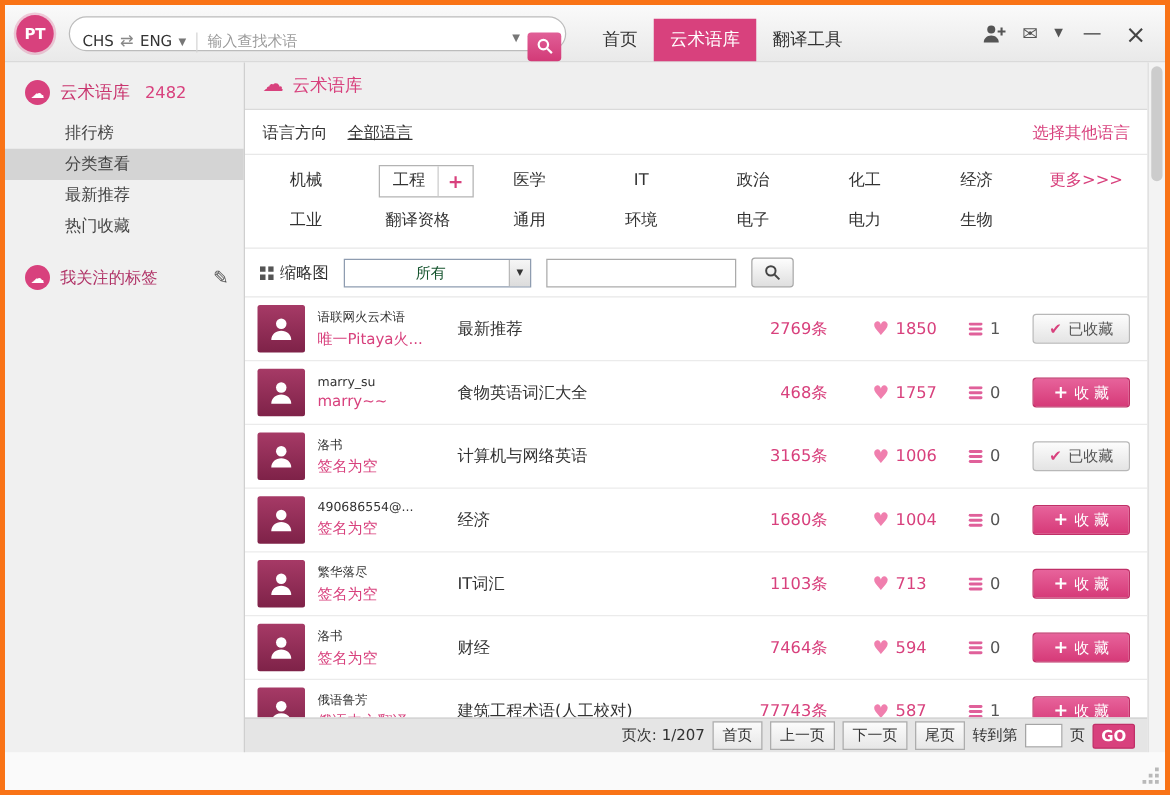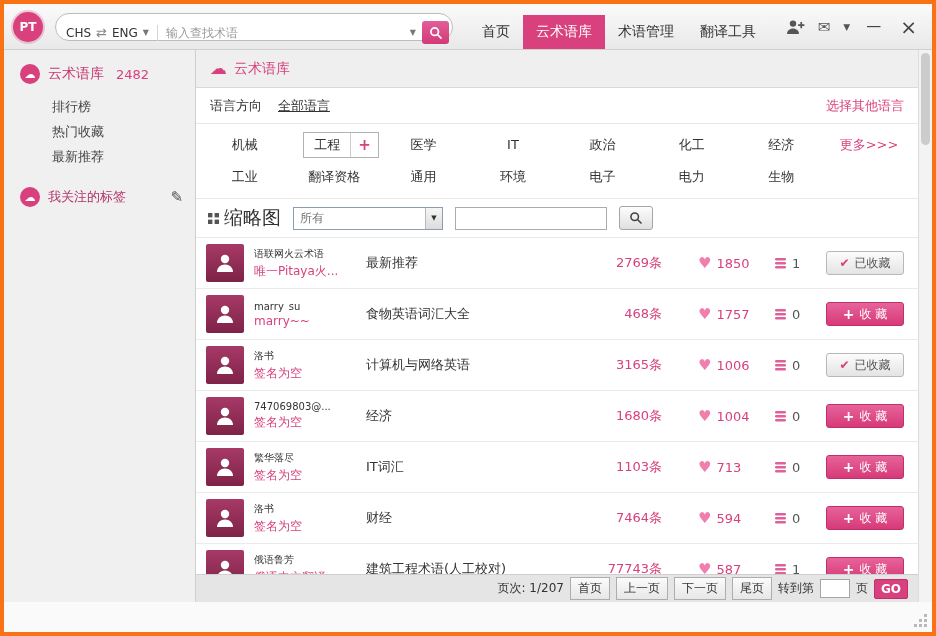--- a/index.html
+++ b/index.html
@@ -2,21 +2,21 @@
 <html><head>
 <meta charset="utf-8">
 <style>
   * { box-sizing: border-box; margin: 0; padding: 0; }
   body { margin: 0; background: #d7d7d7; font-family: "DejaVu Sans","Liberation Sans",sans-serif; }
   .window { width: 936px; height: 636px; background: #fff; border: 4px solid #f97316; display: flex; flex-direction: column; position: relative; overflow: hidden; }
 
   
   .topbar { height: 46px; flex: none; background: linear-gradient(#fafafa,#e9e9e9); border-bottom: 1px solid #cfcfcf; display: flex; align-items: center; }
   .logo { width: 30px; height: 30px; border-radius: 50%; background: #d8417d; color: #fff; display: flex; align-items: center; justify-content: center; font-size: 12px; font-weight: bold; margin-left: 9px; flex: none; box-shadow: 0 0 0 2px rgba(216,65,125,.25); }
-  .search-pill { height: 28px; background: #fff; border: 1px solid #bcbcbc; border-radius: 14px; display: flex; align-items: center; margin-left: 12px; width: 398px; padding: 12px 3px 0 10px; flex: none; }
+  .search-pill { height: 28px; background: #fff; border: 1px solid #bcbcbc; border-radius: 14px; display: flex; align-items: flex-start; margin-left: 12px; width: 398px; padding: 12px 3px 0 10px; flex: none; }
   .lang-sel { display: flex; align-items: center; gap: 5px; font-size: 12px; color: #333; cursor: pointer; flex: none; }
   .swap { color: #888; font-size: 13px; }
   .caret-sm { font-size: 8px; color: #777; }
   .vdiv { width: 1px; height: 16px; background: #d5d5d5; margin: 0 8px; flex: none; }
   .pill-input { flex: 1; border: none; outline: none; font-size: 12px; color: #333; min-width: 0; font-family: inherit; background: transparent; }
   .pill-input::placeholder { color: #9a9a9a; }
   .pill-btn { width: 27px; height: 23px; border: none; background: linear-gradient(#e15f97,#d23a77); border-radius: 3px; display: flex; align-items: center; justify-content: center; margin-left: 6px; cursor: pointer; flex: none; }
   .nav { display: flex; align-items: flex-end; height: 100%; margin-left: 16px; }
   .nav-item { height: 34px; display: flex; align-items: center; padding: 0 13px; font-size: 14px; color: #333; cursor: pointer; white-space: nowrap; }
   .nav-item.active { background: #d8417d; color: #fff; }
@@ -53,23 +53,23 @@
 
   .cats { flex: none; display: grid; grid-template-columns: repeat(7,1fr) 88px; row-gap: 6px; padding: 8px 4px; border-bottom: 1px solid #e8e8e8; align-items: center; }
   .cat { text-align: center; font-size: 13px; color: #333; line-height: 26px; cursor: pointer; white-space: nowrap; }
   .cat.more { color: #d8417d; text-align: center; padding-right: 2px; }
   .selwrap { display: flex; justify-content: flex-end; }
   .selbox { display: inline-flex; align-items: stretch; border: 1px solid #b3b3b3; background: #fff; height: 26px; }
   .sel-label { padding: 0 10px; font-size: 13px; color: #333; display: flex; align-items: center; }
   .sel-plus { padding: 0 7px; color: #d8417d; font-weight: bold; font-size: 15px; border-left: 1px solid #ccc; display: flex; align-items: center; cursor: pointer; }
 
   .toolbar { height: 38px; flex: none; display: flex; align-items: center; gap: 12px; padding: 0 12px; }
-  .view-toggle { display: flex; align-items: center; gap: 5px; font-size: 19px; color: #333; cursor: pointer; }
+  .view-toggle { display: flex; align-items: center; gap: 5px; font-size: 13px; color: #333; cursor: pointer; }
   .fake-select { width: 150px; height: 23px; border: 1px solid #8e9cb0; background: #fff; display: flex; align-items: center; cursor: pointer; }
-  .fs-text { flex: 1; font-size: 12px; color: #737373; padding-left: 6px; }
+  .fs-text { flex: 1; font-size: 12px; color: #14532d; padding-left: 6px; text-align: center; }
   .fs-arrow { width: 17px; height: 100%; background: linear-gradient(#f6f6f6,#dcdcdc); border-left: 1px solid #b9b9b9; display: flex; align-items: center; justify-content: center; font-size: 7px; color: #333; }
   .tb-input { width: 152px; height: 23px; border: 1px solid #ababab; padding: 0 6px; font-size: 12px; outline: none; font-family: inherit; }
   .tb-btn { width: 34px; height: 24px; border: 1px solid #a5a5a5; border-radius: 3px; background: linear-gradient(#fdfdfd,#dfdfdf); display: flex; align-items: center; justify-content: center; cursor: pointer; }
 
   .rows { flex: 1; min-height: 0; overflow: hidden; border-top: 1px solid #e8e8e8; }
   .row { height: 51px; display: flex; align-items: center; padding: 0 10px; border-bottom: 1px solid #ebebeb; }
   .avatar { width: 38px; height: 38px; flex: none; background: linear-gradient(#a63a66,#7e2248); border-radius: 2px; display: flex; align-items: center; justify-content: center; margin-right: 10px; }
   .user { width: 104px; flex: none; overflow: hidden; }
   .uname { font-size: 10px; color: #333; white-space: nowrap; overflow: hidden; text-overflow: ellipsis; }
   .usub { font-size: 12px; color: #d8417d; white-space: nowrap; overflow: hidden; text-overflow: ellipsis; margin-top: 2px; }
@@ -122,21 +122,20 @@
               <circle cx="6.5" cy="6.5" r="4.3" fill="none" stroke="#fff" stroke-width="2"></circle>
               <line x1="10" y1="10" x2="14.3" y2="14.3" stroke="#fff" stroke-width="2"></line>
             </svg>
         </span>
       </button>
     </div>
 
     <nav class="nav">
       <div class="nav-item">首页</div>
       <div class="nav-item active">云术语库</div>
-      <div class="nav-item">术语管理</div>
       <div class="nav-item">翻译工具</div>
     </nav>
 
     <div class="top-right">
       <span class="ticon">
         <svg width="20" height="16" viewBox="0 0 20 16">
             <circle cx="8" cy="4.6" r="3.2" fill="#555"></circle>
             <path d="M2 15c0-3.4 2.7-5.6 6-5.6s6 2.2 6 5.6z" fill="#555"></path>
             <path d="M15.4 3h1.7v2.3h2.3V7h-2.3v2.3h-1.7V7h-2.3V5.3h2.3z" fill="#555"></path>
           </svg>
@@ -152,22 +151,23 @@
 
     <aside class="sidebar">
       <div class="sb-section">
         <span class="sb-badge">
             <span>☁</span>
           </span>
         <span class="sb-title">云术语库</span>
         <span class="sb-count">2482</span>
       </div>
       <div class="sb-item">排行榜</div>
+      <div class="sb-item active">分类查看</div>
+      <div class="sb-item">最新推荐</div>
       <div class="sb-item">热门收藏</div>
-      <div class="sb-item">最新推荐</div>
       <div class="sb-section tags">
         <span class="sb-badge">
             <span>☁</span>
           </span>
         <span class="sb-title2">我关注的标签</span>
         <span class="sb-edit">✎</span>
       </div>
     </aside>
 
     <section class="main">
@@ -346,21 +346,21 @@
           </div>
 
           <div class="row">
             <div class="avatar">
                 <svg width="24" height="24" viewBox="0 0 24 24">
                   <circle cx="12" cy="8" r="4.2" fill="#fff"></circle>
                   <path d="M4 21c0-4.4 3.6-7.4 8-7.4s8 3 8 7.4z" fill="#fff"></path>
                 </svg>
               </div>
             <div class="user">
-              <div class="uname">747069803@...</div>
+              <div class="uname">490686554@...</div>
               <div class="usub">签名为空</div>
             </div>
             <div class="lib">经济</div>
             <div class="count">1680条</div>
             <div class="likes">
               <span class="heart">♥</span>
               <span>1004</span>
             </div>
             <div class="stacks">
               <span style="display:flex">

